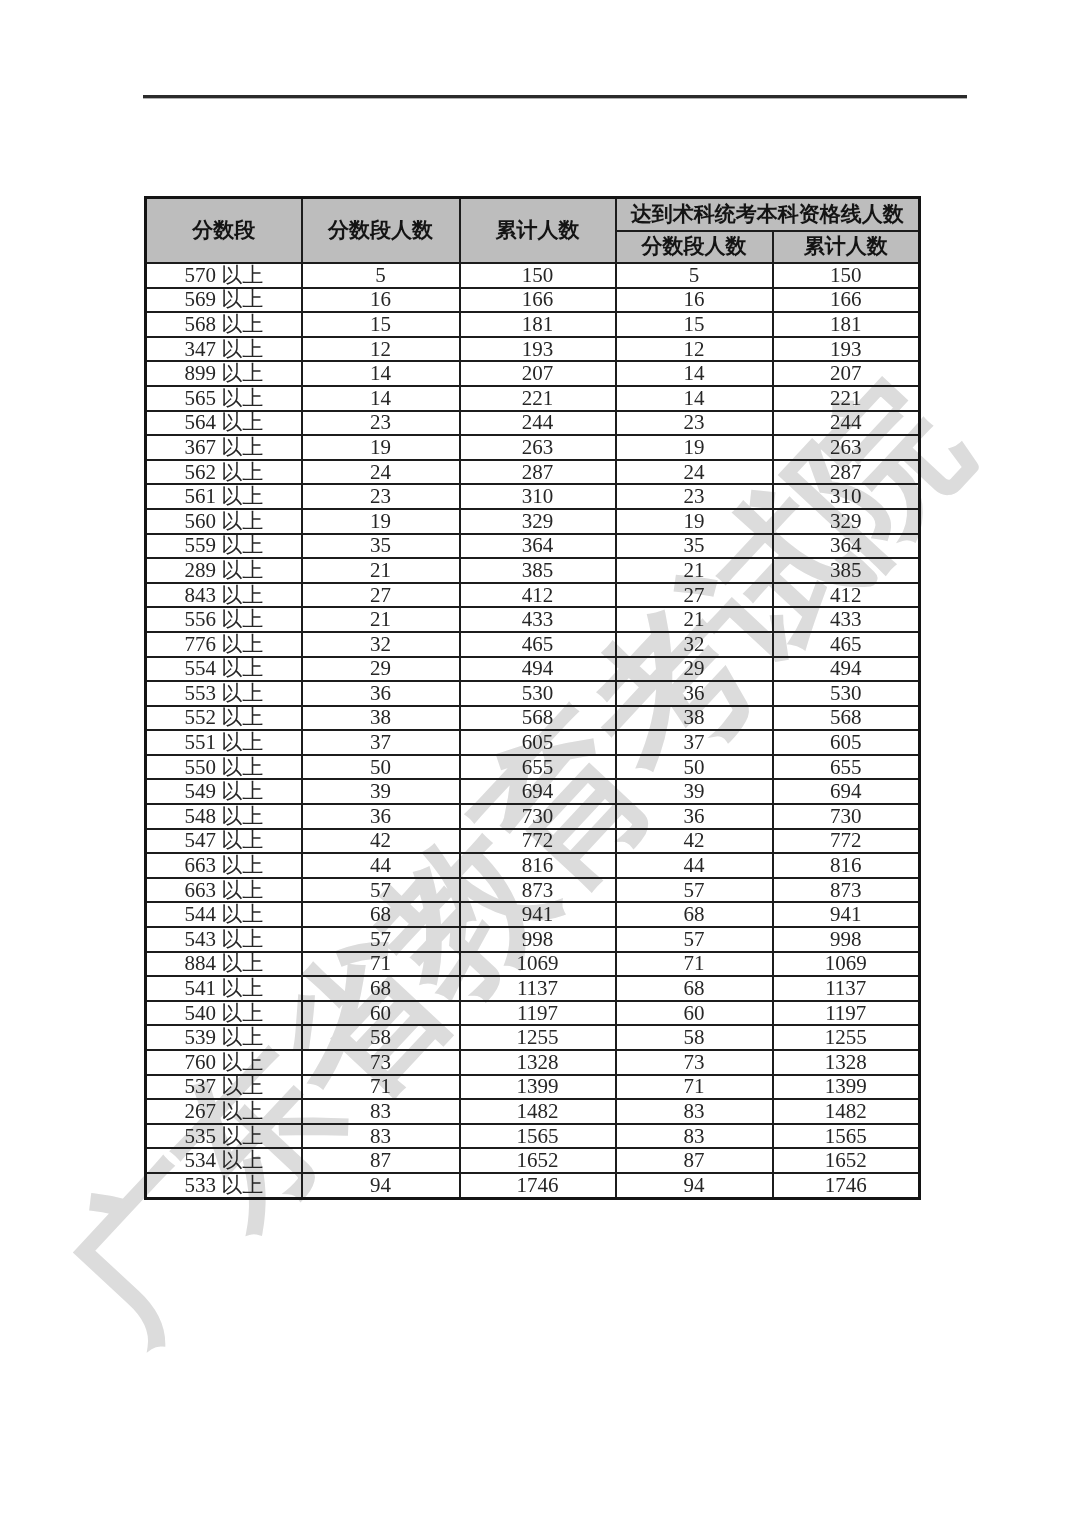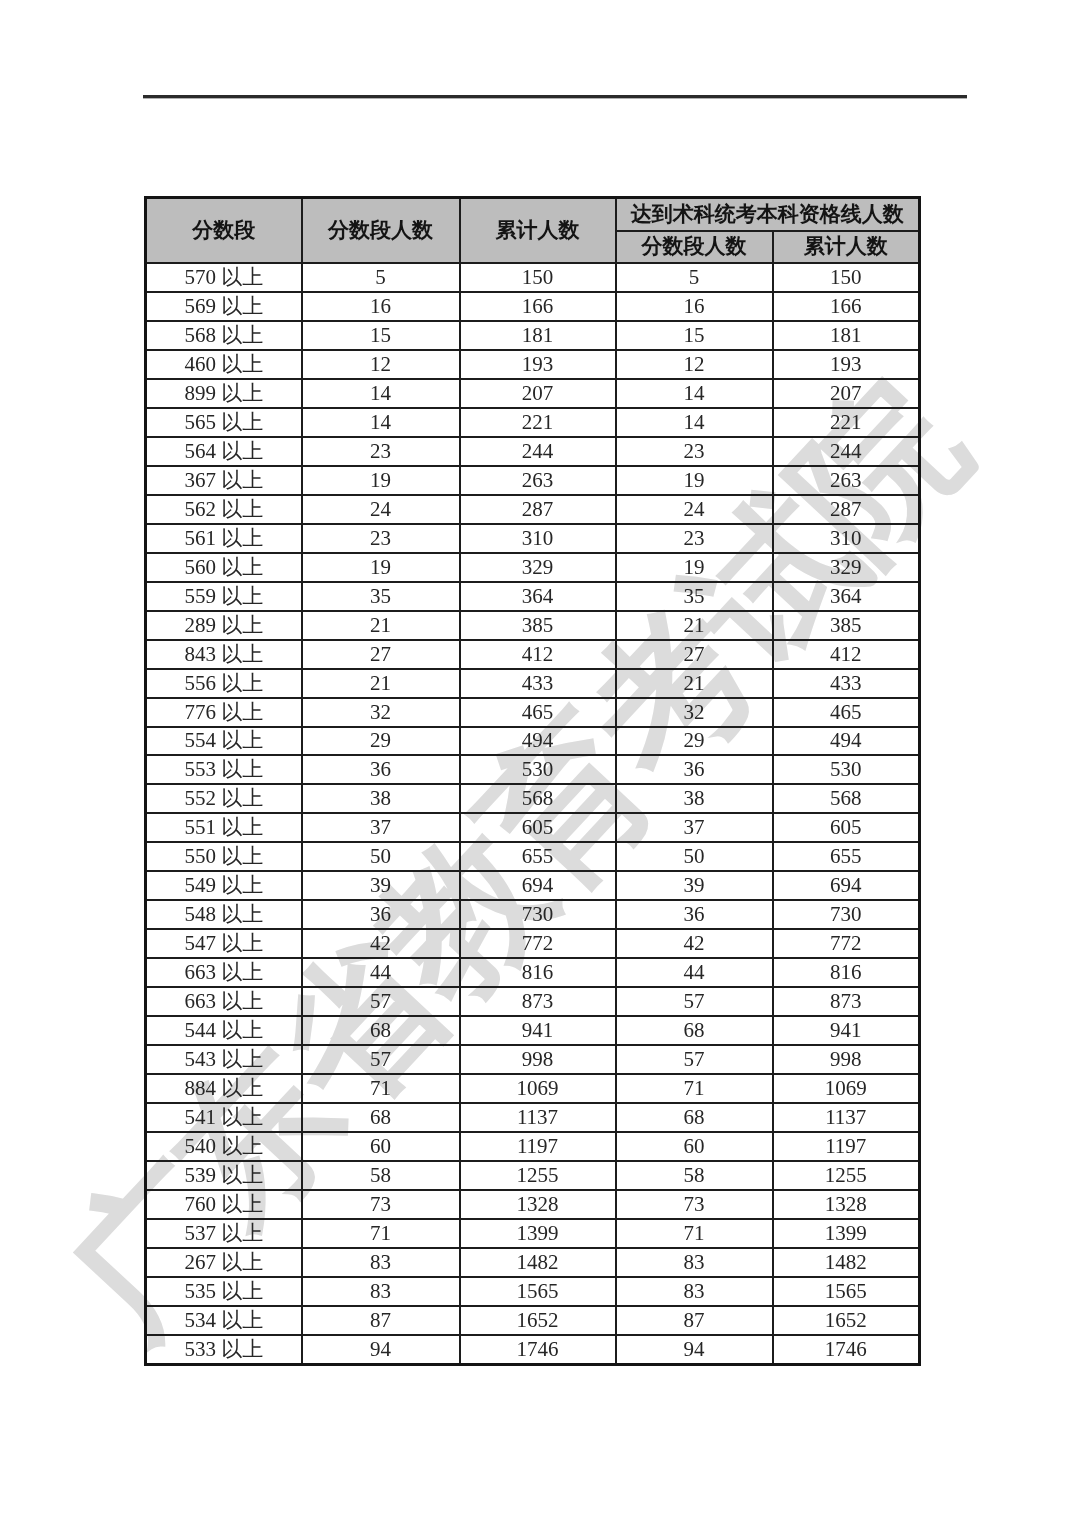--- a/index.html
+++ b/index.html
@@ -30,21 +30,21 @@
     white-space: nowrap;
     color: #dcdcdc;
     z-index: 1;
     font-weight: bold;
     user-select: none;
   }
 
   table.score-table {
     position: absolute;
     left: 144px; top: 196px;
-    width: 774px; height: 1170px;
+    width: 774px; height: 1004px;
     border-collapse: collapse;
     table-layout: fixed;
     z-index: 2;
     background: transparent;
     border: 3px solid #141414;
   }
   .score-table th, .score-table td {
     border: 2px solid #1c1c1c;
     text-align: center;
     vertical-align: middle;
@@ -112,21 +112,21 @@
           <td>166</td>
         </tr>
         <tr>
           <td>568 以上</td>
           <td>15</td>
           <td>181</td>
           <td>15</td>
           <td>181</td>
         </tr>
         <tr>
-          <td>460 以上</td>
+          <td>347 以上</td>
           <td>12</td>
           <td>193</td>
           <td>12</td>
           <td>193</td>
         </tr>
         <tr>
           <td>899 以上</td>
           <td>14</td>
           <td>207</td>
           <td>14</td>

